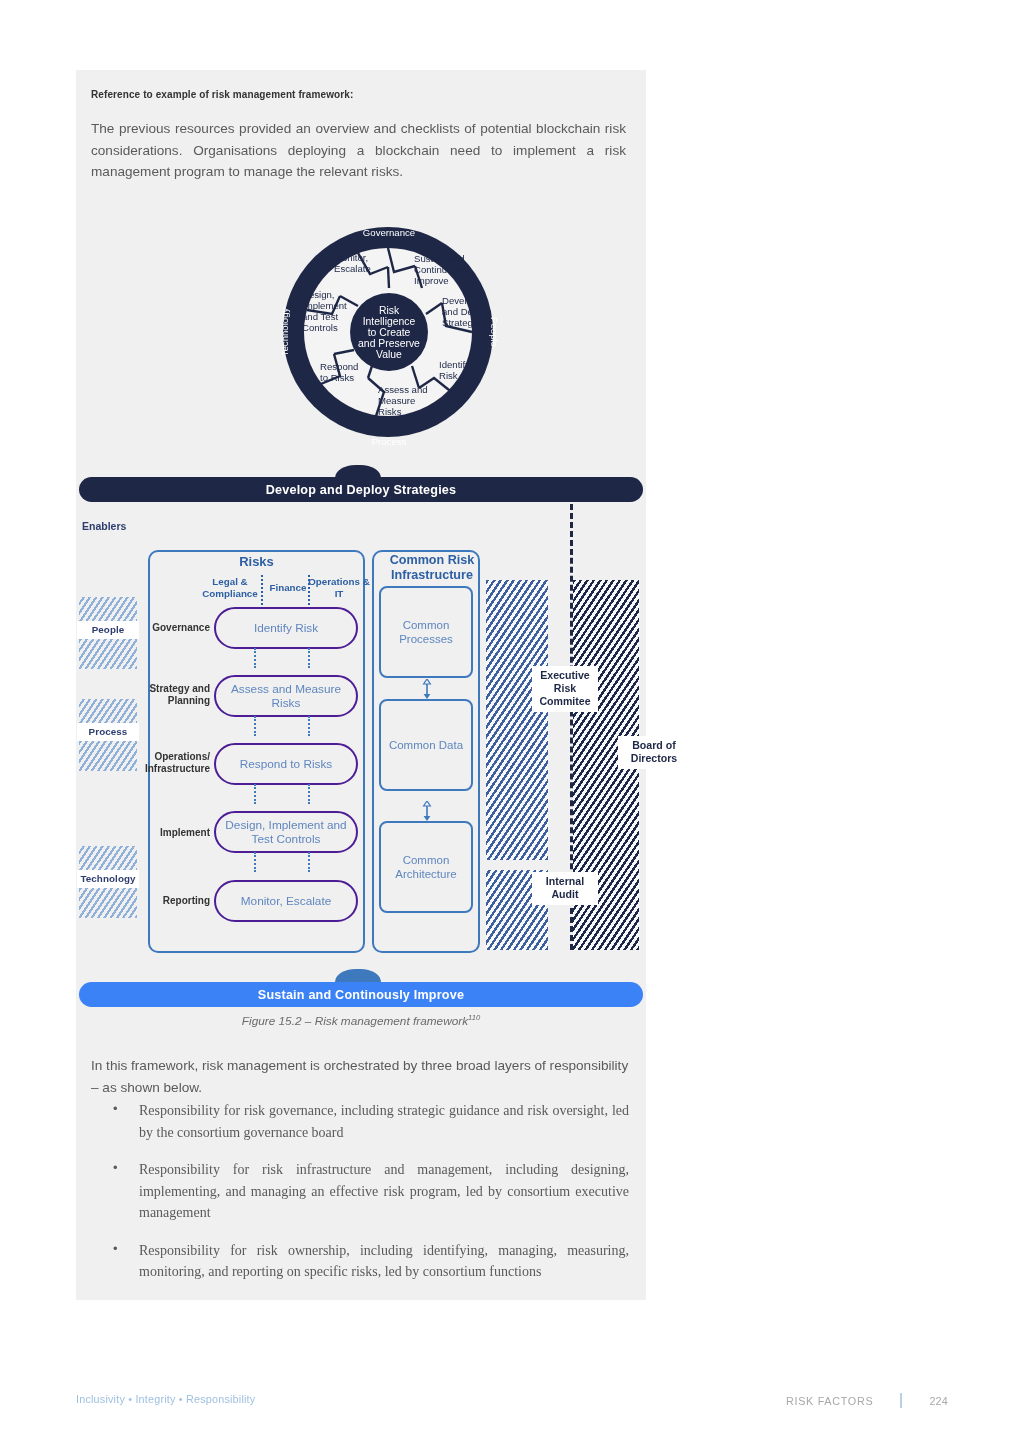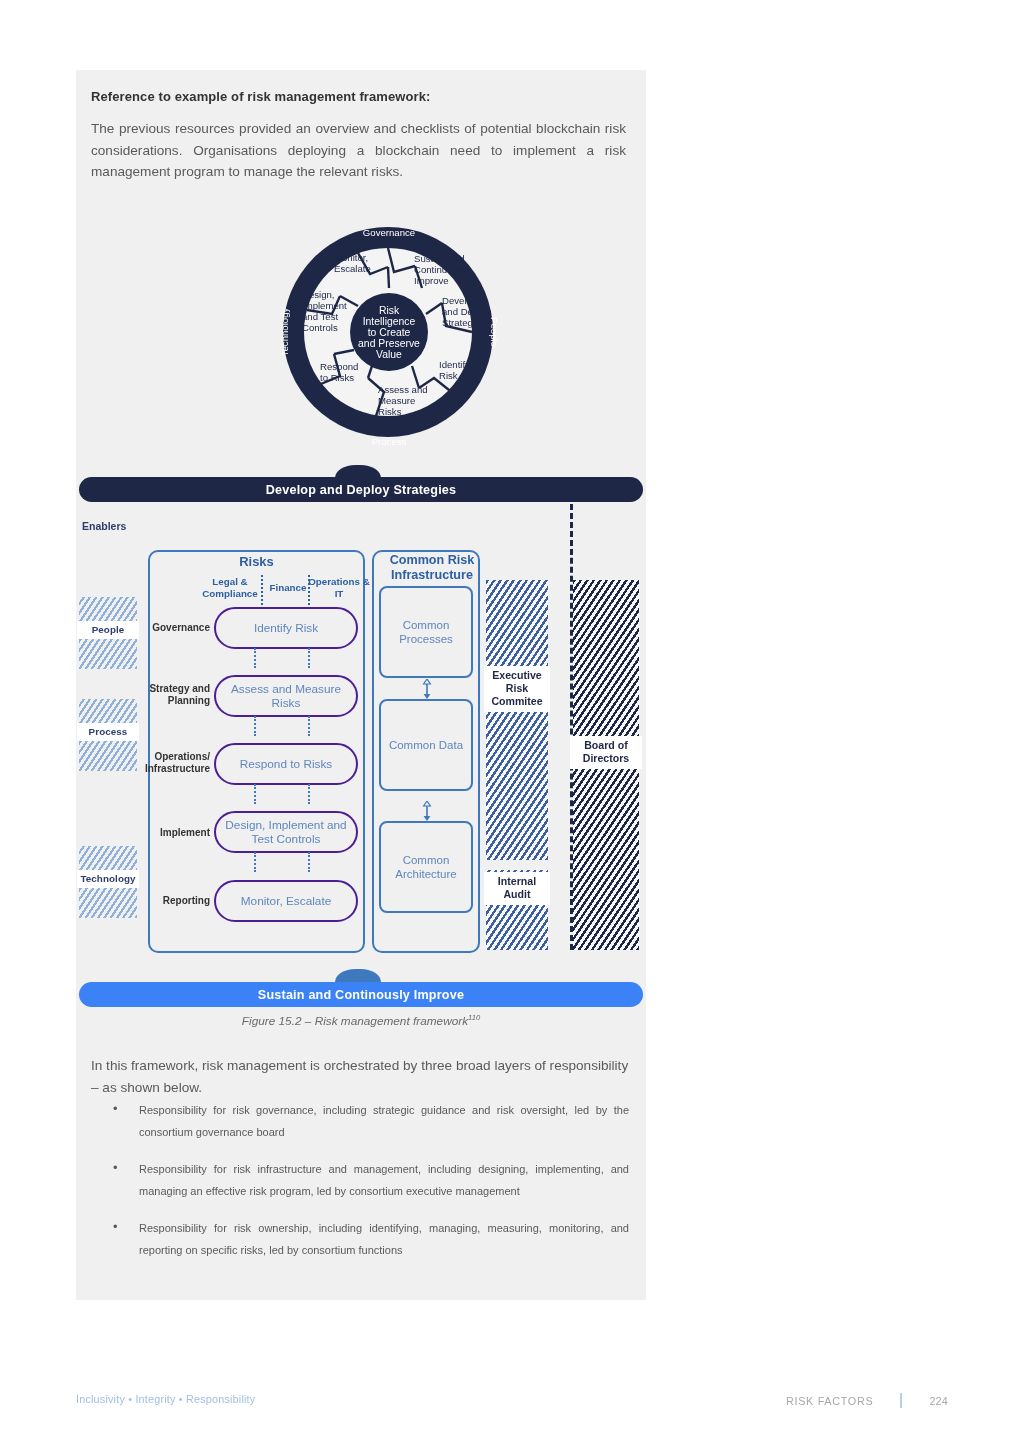--- a/index.html
+++ b/index.html
@@ -18,21 +18,21 @@
     position:absolute;
     left:76px; top:70px;
     width:570px; height:1230px;
     background:#f0f0f0;
   }
 
   
   .heading {
     position:absolute; left:15px; top:19px;
     width:545px;
-    font-size:13px; font-weight:bold; color:#333333;
+    font-size:10px; font-weight:bold; color:#333333;
     letter-spacing:0.1px;
   }
   .intro {
     position:absolute; left:15px; top:48px;
     width:535px;
     font-size:13.6px; line-height:21.5px;
     color:#5a5a5a;
     text-align:justify;
   }
 
@@ -181,21 +181,21 @@
     background-image:repeating-linear-gradient(
       -56deg, #1e2746 0 2.4px, #f7f8fb 2.4px 5.4px);
   }
   #h-exec  { left:410px; top:510px; height:280px; }
   #h-audit { left:410px; top:800px; height:80px; }
   #h-board { left:497px; top:510px; height:370px; }
 
   .hatch-lbl {
     position:absolute; background:#ffffff;
     font-size:10.6px; font-weight:bold; color:#1e2746;
-    text-align:center; line-height:13px; padding:3px 0 4px 0;
+    text-align:center; line-height:13px; padding:3px 0 4px 0;margin-left:48px;
   }
   #lbl-exec  { left:408px; top:596px; width:66px; }
   #lbl-audit { left:408px; top:802px; width:66px; }
   #lbl-board { left:494px; top:666px; width:72px; }
 
   #dashed-v {
     position:absolute; left:494px; top:425px;
     width:0; height:455px;
     border-left:3px dashed #1e2746;
   }
@@ -212,22 +212,22 @@
     position:absolute; left:15px; top:985px; width:538px;
     font-size:13.6px; line-height:21.5px; color:#5a5a5a;
   }
   #bullets { position:absolute; left:15px; top:1030px; width:538px; }
   .bullet { position:relative; padding-left:48px; margin-bottom:16px; }
   .bullet .dot {
     position:absolute; left:22px; top:1px;
     font-size:13px; color:#5a5a5a;
   }
   .bullet .txt {
-    display:block; font-size:11px; line-height:21.5px;
-    color:#5a5a5a; text-align:justify;
+    display:block; font-size:14px; line-height:21.5px;
+    color:#5a5a5a; text-align:justify;font-family:Liberation Serif, serif;
   }
 
   
   #footer-left {
     position:absolute; left:76px; top:1393px;
     font-size:10.8px; color:#9fc0e0; letter-spacing:0.2px;
   }
   #footer-right {
     position:absolute; right:76px; top:1393px;
     font-size:10.8px; color:#a8a8a8; letter-spacing:0.7px;

